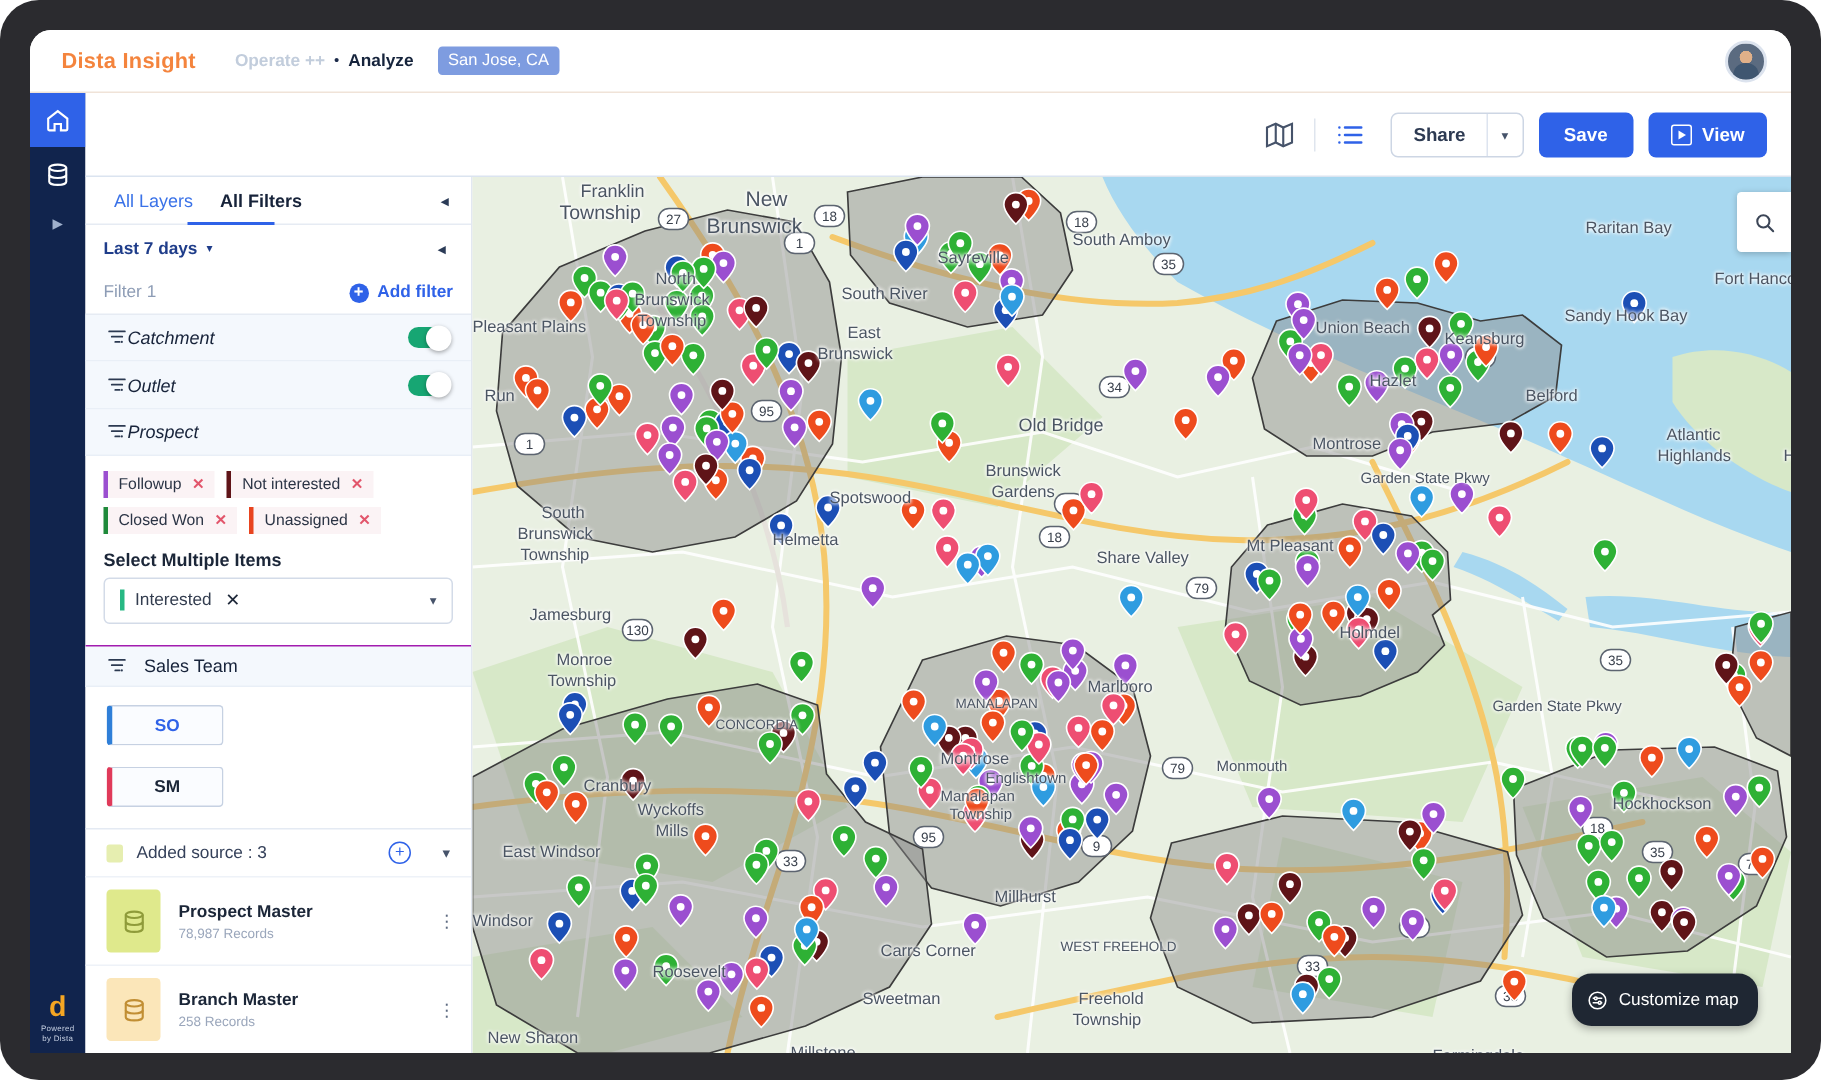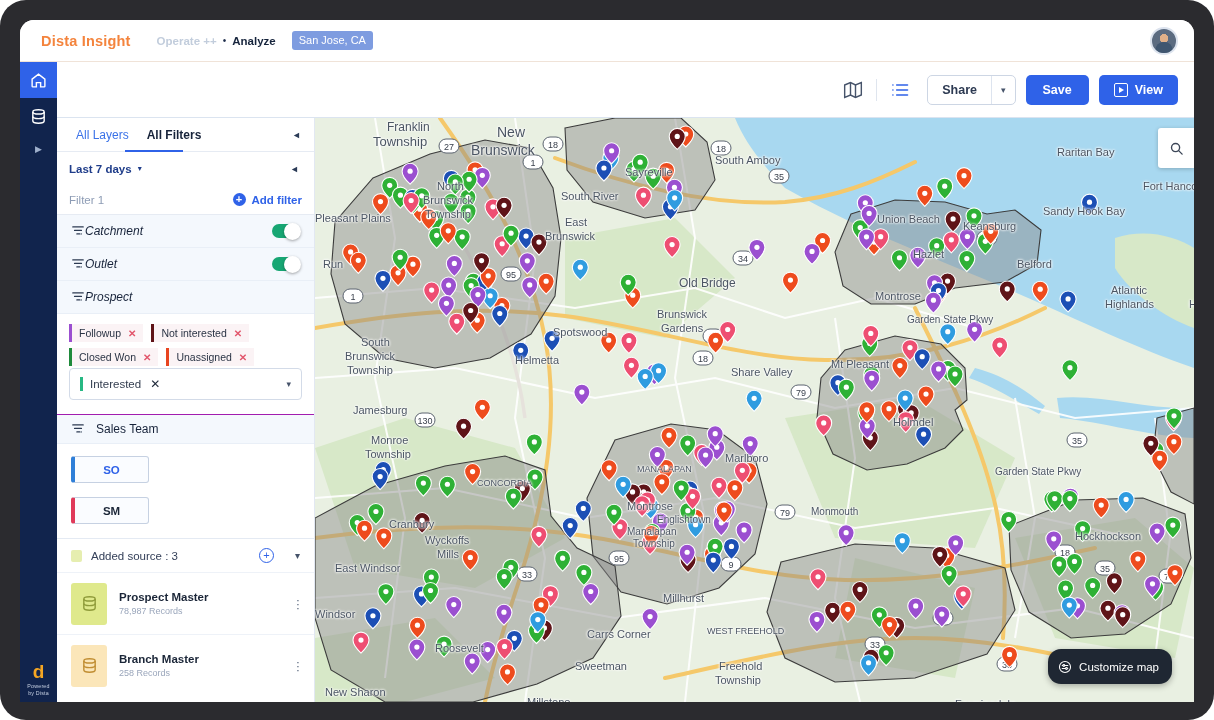--- a/index.html
+++ b/index.html
@@ -412,20 +412,21 @@
         <span class="chip" style="border-left-color:#1f8a3b">
           <span style="padding-left:7px">Closed Won</span>
           <span class="chip-x">✕</span>
         </span>
         <span class="chip" style="border-left-color:#e8441f">
           <span style="padding-left:7px">Unassigned</span>
           <span class="chip-x">✕</span>
         </span>
       </div>
 
+      <div id="sel-label">Select Multiple Items</div>
       <div id="sel-box">
         <span id="sel-chip">
           <span>Interested</span>
           <span id="sel-x">✕</span>
         </span>
         <span id="sel-caret">▾</span>
       </div>
 
       <div id="team-row">
         <svg width="14" height="14" viewBox="0 0 24 24" fill="none" stroke="#2c3a52" stroke-width="2" stroke-linecap="round">

